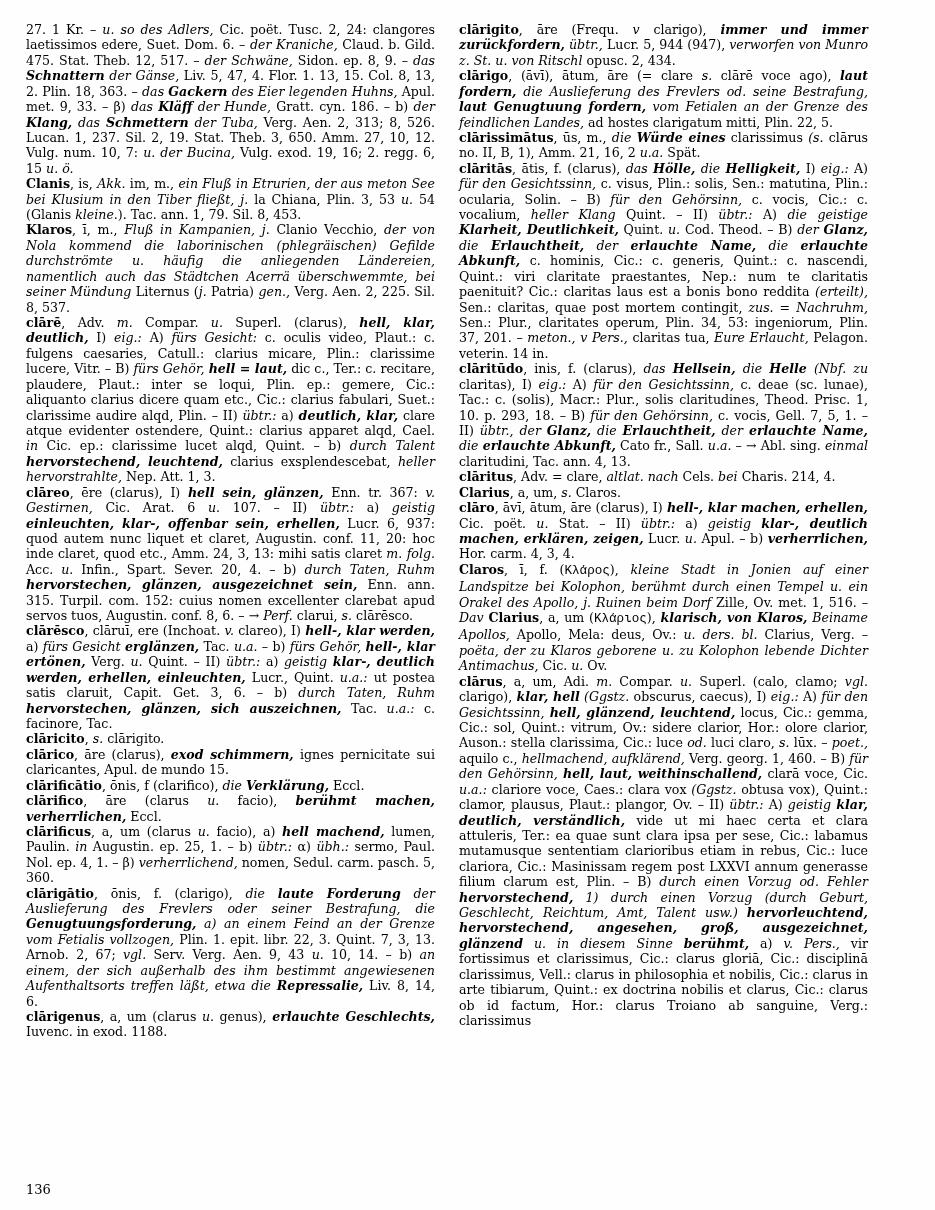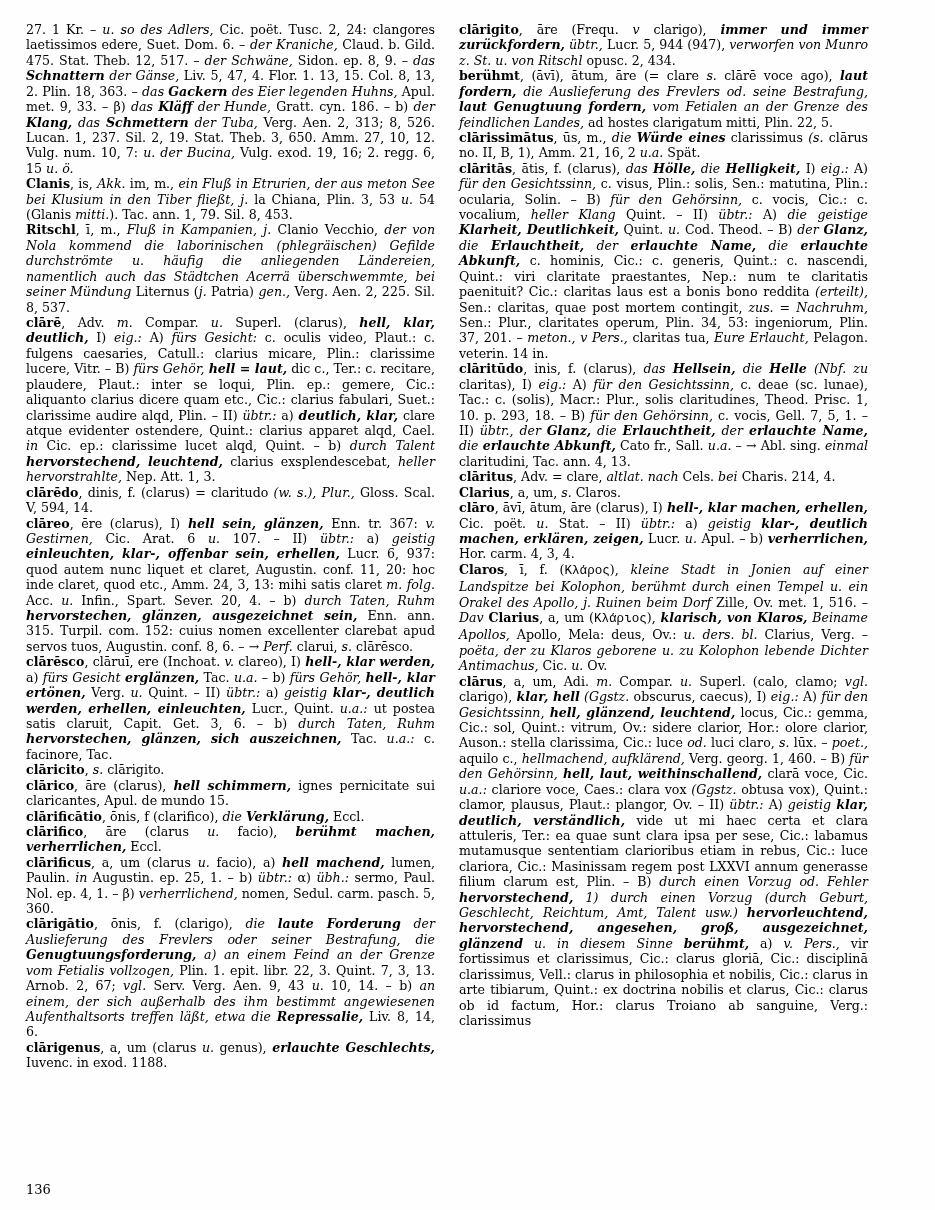--- a/index.html
+++ b/index.html
@@ -84,37 +84,36 @@
 </style>
 </head>
 <body>
 
 <div class="page">
 
   <div class="columns">
 
     <div class="column" id="col-left">
         <p class="entry cont">27. 1 Kr. – <i>u. so des Adlers,</i> Cic. poët. Tusc. 2, 24: clangores laetissimos edere, Suet. Dom. 6. – <i>der Kraniche,</i> Claud. b. Gild. 475. Stat. Theb. 12, 517. – <i>der Schwäne,</i> Sidon. ep. 8, 9. – <i>das</i> <span class="bi">Schnattern</span> <i>der Gänse,</i> Liv. 5, 47, 4. Flor. 1. 13, 15. Col. 8, 13, 2. Plin. 18, 363. – <i>das</i> <span class="bi">Gackern</span> <i>des Eier legenden Huhns,</i> Apul. met. 9, 33. – β) <i>das</i> <span class="bi">Kläff</span> <i>der Hunde,</i> Gratt. cyn. 186. – b) <i>der</i> <span class="bi">Klang,</span> <i>das</i> <span class="bi">Schmettern</span> <i>der Tuba,</i> Verg. Aen. 2, 313; 8, 526. Lucan. 1, 237. Sil. 2, 19. Stat. Theb. 3, 650. Amm. 27, 10, 12. Vulg. num. 10, 7: <i>u. der Bucina,</i> Vulg. exod. 19, 16; 2. regg. 6, 15 <i>u. ö.</i></p>
-        <p class="entry head"><b>Clanis</b>, is, <i>Akk.</i> im, m., <i>ein Fluß in Etrurien, der aus meton See bei Klusium in den Tiber fließt, j.</i> la Chiana, Plin. 3, 53 <i>u.</i> 54 (Glanis <i>mitti.</i>). Tac. ann. 1, 79. Sil. 8, 453.</p>
-        <p class="entry head"><b>Ritschl</b>, ī, m., <i>Fluß in Kampanien, j.</i> Clanio Vecchio, <i>der von Nola kommend die laborinischen (phlegräischen) Gefilde durchströmte u. häufig die anliegenden Ländereien, namentlich auch das Städtchen Acerrä überschwemmte, bei seiner Mündung</i> Liternus (<i>j.</i> Patria) <i>gen.,</i> Verg. Aen. 2, 225. Sil. 8, 537.</p>
+        <p class="entry head"><b>Clanis</b>, is, <i>Akk.</i> im, m., <i>ein Fluß in Etrurien, der aus meton See bei Klusium in den Tiber fließt, j.</i> la Chiana, Plin. 3, 53 <i>u.</i> 54 (Glanis <i>kleine.</i>). Tac. ann. 1, 79. Sil. 8, 453.</p>
+        <p class="entry head"><b>Klaros</b>, ī, m., <i>Fluß in Kampanien, j.</i> Clanio Vecchio, <i>der von Nola kommend die laborinischen (phlegräischen) Gefilde durchströmte u. häufig die anliegenden Ländereien, namentlich auch das Städtchen Acerrä überschwemmte, bei seiner Mündung</i> Liternus (<i>j.</i> Patria) <i>gen.,</i> Verg. Aen. 2, 225. Sil. 8, 537.</p>
         <p class="entry head"><b>clārē</b>, Adv. <i>m.</i> Compar. <i>u.</i> Superl. (clarus), <span class="bi">hell, klar, deutlich,</span> I) <i>eig.:</i> A) <i>fürs Gesicht:</i> c. oculis video, Plaut.: c. fulgens caesaries, Catull.: clarius micare, Plin.: clarissime lucere, Vitr. – B) <i>fürs Gehör,</i> <span class="bi">hell = laut,</span> dic c., Ter.: c. recitare, plaudere, Plaut.: inter se loqui, Plin. ep.: gemere, Cic.: aliquanto clarius dicere quam etc., Cic.: clarius fabulari, Suet.: clarissime audire alqd, Plin. – II) <i>übtr.:</i> a) <span class="bi">deutlich, klar,</span> clare atque evidenter ostendere, Quint.: clarius apparet alqd, Cael. <i>in</i> Cic. ep.: clarissime lucet alqd, Quint. – b) <i>durch Talent</i> <span class="bi">hervorstechend, leuchtend,</span> clarius exsplendescebat, <i>heller hervorstrahlte,</i> Nep. Att. 1, 3.</p>
-        <p class="entry head"><b>clārēdo</b>, dinis, f. (clarus) = claritudo <i>(w. s.), Plur.,</i> Gloss. Scal. V, 594, 14.</p>
         <p class="entry head"><b>clāreo</b>, ēre (clarus), I) <span class="bi">hell sein, glänzen,</span> Enn. tr. 367: <i>v. Gestirnen,</i> Cic. Arat. 6 <i>u.</i> 107. – II) <i>übtr.:</i> a) <i>geistig</i> <span class="bi">einleuchten, klar-, offenbar sein, erhellen,</span> Lucr. 6, 937: quod autem nunc liquet et claret, Augustin. conf. 11, 20: hoc inde claret, quod etc., Amm. 24, 3, 13: mihi satis claret <i>m. folg.</i> Acc. <i>u.</i> Infin., Spart. Sever. 20, 4. – b) <i>durch Taten, Ruhm</i> <span class="bi">hervorstechen, glänzen, ausgezeichnet sein,</span> Enn. ann. 315. Turpil. com. 152: cuius nomen excellenter clarebat apud servos tuos, Augustin. conf. 8, 6. – → <i>Perf.</i> clarui, <i>s.</i> clārēsco.</p>
         <p class="entry head"><b>clārēsco</b>, clāruī, ere (Inchoat. <i>v.</i> clareo), I) <span class="bi">hell-, klar werden,</span> a) <i>fürs Gesicht</i> <span class="bi">erglänzen,</span> Tac. <i>u.a.</i> – b) <i>fürs Gehör,</i> <span class="bi">hell-, klar ertönen,</span> Verg. <i>u.</i> Quint. – II) <i>übtr.:</i> a) <i>geistig</i> <span class="bi">klar-, deutlich werden, erhellen, einleuchten,</span> Lucr., Quint. <i>u.a.:</i> ut postea satis claruit, Capit. Get. 3, 6. – b) <i>durch Taten, Ruhm</i> <span class="bi">hervorstechen, glänzen, sich auszeichnen,</span> Tac. <i>u.a.:</i> c. facinore, Tac.</p>
         <p class="entry head"><b>clāricito</b>, <i>s.</i> clārigito.</p>
-        <p class="entry head"><b>clārico</b>, āre (clarus), <span class="bi">hell schimmern,</span> ignes pernicitate sui claricantes, Apul. de mundo 15.</p>
+        <p class="entry head"><b>clārico</b>, āre (clarus), <span class="bi">exod schimmern,</span> ignes pernicitate sui claricantes, Apul. de mundo 15.</p>
         <p class="entry head"><b>clārificātio</b>, ōnis, f (clarifico), <i>die</i> <span class="bi">Verklärung,</span> Eccl.</p>
         <p class="entry head"><b>clārifico</b>, āre (clarus <i>u.</i> facio), <span class="bi">berühmt machen, verherrlichen,</span> Eccl.</p>
         <p class="entry head"><b>clārificus</b>, a, um (clarus <i>u.</i> facio), a) <span class="bi">hell machend,</span> lumen, Paulin. <i>in</i> Augustin. ep. 25, 1. – b) <i>übtr.:</i> α) <i>übh.:</i> sermo, Paul. Nol. ep. 4, 1. – β) <i>verherrlichend,</i> nomen, Sedul. carm. pasch. 5, 360.</p>
         <p class="entry head"><b>clārigātio</b>, ōnis, f. (clarigo), <i>die</i> <span class="bi">laute Forderung</span> <i>der Auslieferung des Frevlers oder seiner Bestrafung, die</i> <span class="bi">Genugtuungsforderung,</span> <i>a) an einem Feind an der Grenze vom Fetialis vollzogen,</i> Plin. 1. epit. libr. 22, 3. Quint. 7, 3, 13. Arnob. 2, 67; <i>vgl.</i> Serv. Verg. Aen. 9, 43 <i>u.</i> 10, 14. – b) <i>an einem, der sich außerhalb des ihm bestimmt angewiesenen Aufenthaltsorts treffen läßt, etwa die</i> <span class="bi">Repressalie,</span> Liv. 8, 14, 6.</p>
         <p class="entry head"><b>clārigenus</b>, a, um (clarus <i>u.</i> genus), <span class="bi">erlauchte Geschlechts,</span> Iuvenc. in exod. 1188.</p>
       </div>
     <div class="column" id="col-right">
         <p class="entry head"><b>clārigito</b>, āre (Frequ. <i>v</i> clarigo), <span class="bi">immer und immer zurückfordern,</span> <i>übtr.,</i> Lucr. 5, 944 (947), <i>verworfen von Munro z. St. u. von Ritschl</i> opusc. 2, 434.</p>
-        <p class="entry head"><b>berühmt</b>, (āvī), ātum, āre (= clare <i>s.</i> clārē voce ago), <span class="bi">laut fordern,</span> <i>die Auslieferung des Frevlers od. seine Bestrafung,</i> <span class="bi">laut Genugtuung fordern,</span> <i>vom Fetialen an der Grenze des feindlichen Landes,</i> ad hostes clarigatum mitti, Plin. 22, 5.</p>
+        <p class="entry head"><b>clārigo</b>, (āvī), ātum, āre (= clare <i>s.</i> clārē voce ago), <span class="bi">laut fordern,</span> <i>die Auslieferung des Frevlers od. seine Bestrafung,</i> <span class="bi">laut Genugtuung fordern,</span> <i>vom Fetialen an der Grenze des feindlichen Landes,</i> ad hostes clarigatum mitti, Plin. 22, 5.</p>
         <p class="entry head"><b>clārissimātus</b>, ūs, m., <i>die</i> <span class="bi">Würde eines</span> clarissimus <i>(s.</i> clārus no. II, B, 1), Amm. 21, 16, 2 <i>u.a.</i> Spät.</p>
         <p class="entry head"><b>clāritās</b>, ātis, f. (clarus), <i>das</i> <span class="bi">Hölle,</span> <i>die</i> <span class="bi">Helligkeit,</span> I) <i>eig.:</i> A) <i>für den Gesichtssinn,</i> c. visus, Plin.: solis, Sen.: matutina, Plin.: ocularia, Solin. – B) <i>für den Gehörsinn,</i> c. vocis, Cic.: c. vocalium, <i>heller Klang</i> Quint. – II) <i>übtr.:</i> A) <i>die geistige</i> <span class="bi">Klarheit, Deutlichkeit,</span> Quint. <i>u.</i> Cod. Theod. – B) <i>der</i> <span class="bi">Glanz,</span> <i>die</i> <span class="bi">Erlauchtheit,</span> <i>der</i> <span class="bi">erlauchte Name,</span> <i>die</i> <span class="bi">erlauchte Abkunft,</span> c. hominis, Cic.: c. generis, Quint.: c. nascendi, Quint.: viri claritate praestantes, Nep.: num te claritatis paenituit? Cic.: claritas laus est a bonis bono reddita <i>(erteilt),</i> Sen.: claritas, quae post mortem contingit, <i>zus.</i> = <i>Nachruhm,</i> Sen.: Plur., claritates operum, Plin. 34, 53: ingeniorum, Plin. 37, 201. – <i>meton., v Pers.,</i> claritas tua, <i>Eure Erlaucht,</i> Pelagon. veterin. 14 in.</p>
         <p class="entry head"><b>clāritūdo</b>, inis, f. (clarus), <i>das</i> <span class="bi">Hellsein,</span> <i>die</i> <span class="bi">Helle</span> <i>(Nbf. zu</i> claritas), I) <i>eig.:</i> A) <i>für den Gesichtssinn,</i> c. deae (sc. lunae), Tac.: c. (solis), Macr.: Plur., solis claritudines, Theod. Prisc. 1, 10. p. 293, 18. – B) <i>für den Gehörsinn,</i> c. vocis, Gell. 7, 5, 1. – II) <i>übtr., der</i> <span class="bi">Glanz,</span> <i>die</i> <span class="bi">Erlauchtheit,</span> <i>der</i> <span class="bi">erlauchte Name,</span> <i>die</i> <span class="bi">erlauchte Abkunft,</span> Cato fr., Sall. <i>u.a.</i> – → Abl. sing. <i>einmal</i> claritudini, Tac. ann. 4, 13.</p>
         <p class="entry head"><b>clāritus</b>, Adv. = clare, <i>altlat. nach</i> Cels. <i>bei</i> Charis. 214, 4.</p>
         <p class="entry head"><b>Clarius</b>, a, um, <i>s.</i> Claros.</p>
         <p class="entry head"><b>clāro</b>, āvī, ātum, āre (clarus), I) <span class="bi">hell-, klar machen, erhellen,</span> Cic. poët. <i>u.</i> Stat. – II) <i>übtr.:</i> a) <i>geistig</i> <span class="bi">klar-, deutlich machen, erklären, zeigen,</span> Lucr. <i>u.</i> Apul. – b) <span class="bi">verherrlichen,</span> Hor. carm. 4, 3, 4.</p>
         <p class="entry head"><b>Claros</b>, ī, f. (<span class="grk">Κλάρος</span>), <i>kleine Stadt in Jonien auf einer Landspitze bei Kolophon, berühmt durch einen Tempel u. ein Orakel des Apollo, j. Ruinen beim Dorf</i> Zille, Ov. met. 1, 516. – <i>Dav</i> <b>Clarius</b>, a, um (<span class="grk">Κλάριος</span>), <span class="bi">klarisch, von Klaros,</span> <i>Beiname Apollos,</i> Apollo, Mela: deus, Ov.: <i>u. ders. bl.</i> Clarius, Verg. – <i>poëta, der zu Klaros geborene u. zu Kolophon lebende Dichter Antimachus,</i> Cic. <i>u.</i> Ov.</p>
         <p class="entry head"><b>clārus</b>, a, um, Adi. <i>m.</i> Compar. <i>u.</i> Superl. (calo, clamo; <i>vgl.</i> clarigo), <span class="bi">klar, hell</span> <i>(Ggstz.</i> obscurus, caecus), I) <i>eig.:</i> A) <i>für den Gesichtssinn,</i> <span class="bi">hell, glänzend, leuchtend,</span> locus, Cic.: gemma, Cic.: sol, Quint.: vitrum, Ov.: sidere clarior, Hor.: olore clarior, Auson.: stella clarissima, Cic.: luce <i>od.</i> luci claro, <i>s.</i> lūx. – <i>poet.,</i> aquilo c., <i>hellmachend, aufklärend,</i> Verg. georg. 1, 460. – B) <i>für den Gehörsinn,</i> <span class="bi">hell, laut, weithinschallend,</span> clarā voce, Cic. <i>u.a.:</i> clariore voce, Caes.: clara vox <i>(Ggstz.</i> obtusa vox), Quint.: clamor, plausus, Plaut.: plangor, Ov. – II) <i>übtr.:</i> A) <i>geistig</i> <span class="bi">klar, deutlich, verständlich,</span> vide ut mi haec certa et clara attuleris, Ter.: ea quae sunt clara ipsa per sese, Cic.: labamus mutamusque sententiam clarioribus etiam in rebus, Cic.: luce clariora, Cic.: Masinissam regem post LXXVI annum generasse filium clarum est, Plin. – B) <i>durch einen Vorzug od. Fehler</i> <span class="bi">hervorstechend,</span> <i>1) durch einen Vorzug (durch Geburt, Geschlecht, Reichtum, Amt, Talent usw.)</i> <span class="bi">hervorleuchtend, hervorstechend, angesehen, groß, ausgezeichnet, glänzend</span> <i>u. in diesem Sinne</i> <span class="bi">berühmt,</span> a) <i>v. Pers.,</i> vir fortissimus et clarissimus, Cic.: clarus gloriā, Cic.: disciplinā clarissimus, Vell.: clarus in philosophia et nobilis, Cic.: clarus in arte tibiarum, Quint.: ex doctrina nobilis et clarus, Cic.: clarus ob id factum, Hor.: clarus Troiano ab sanguine, Verg.: clarissimus</p>
       </div>
 

